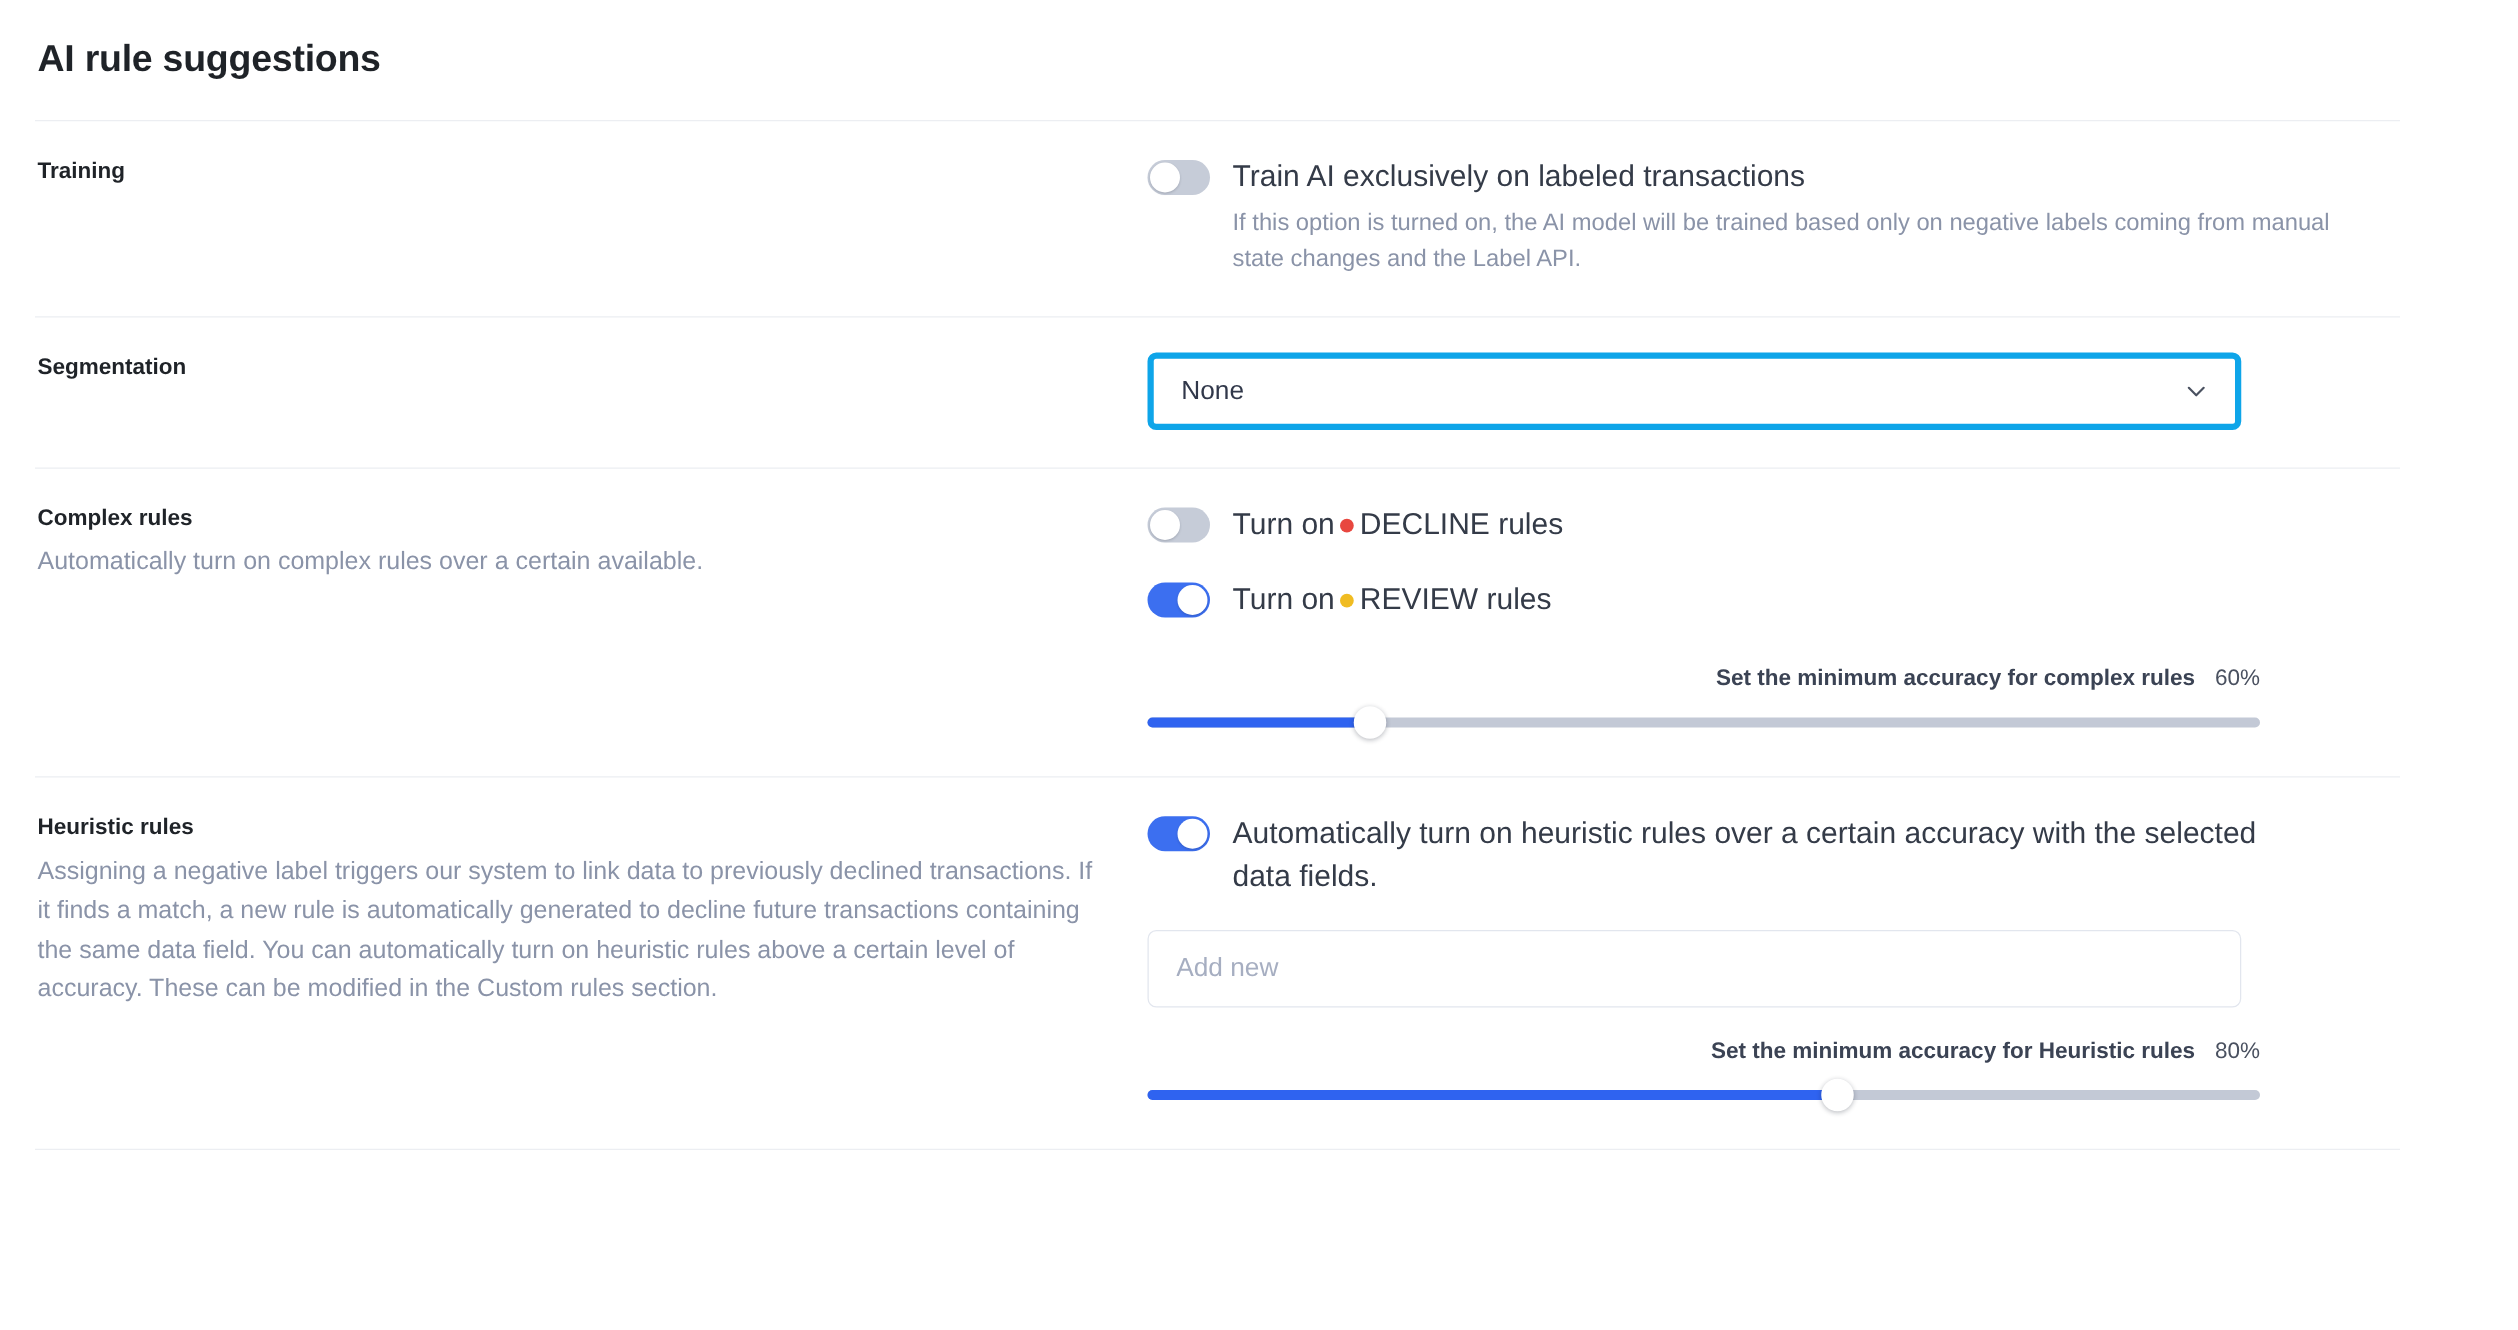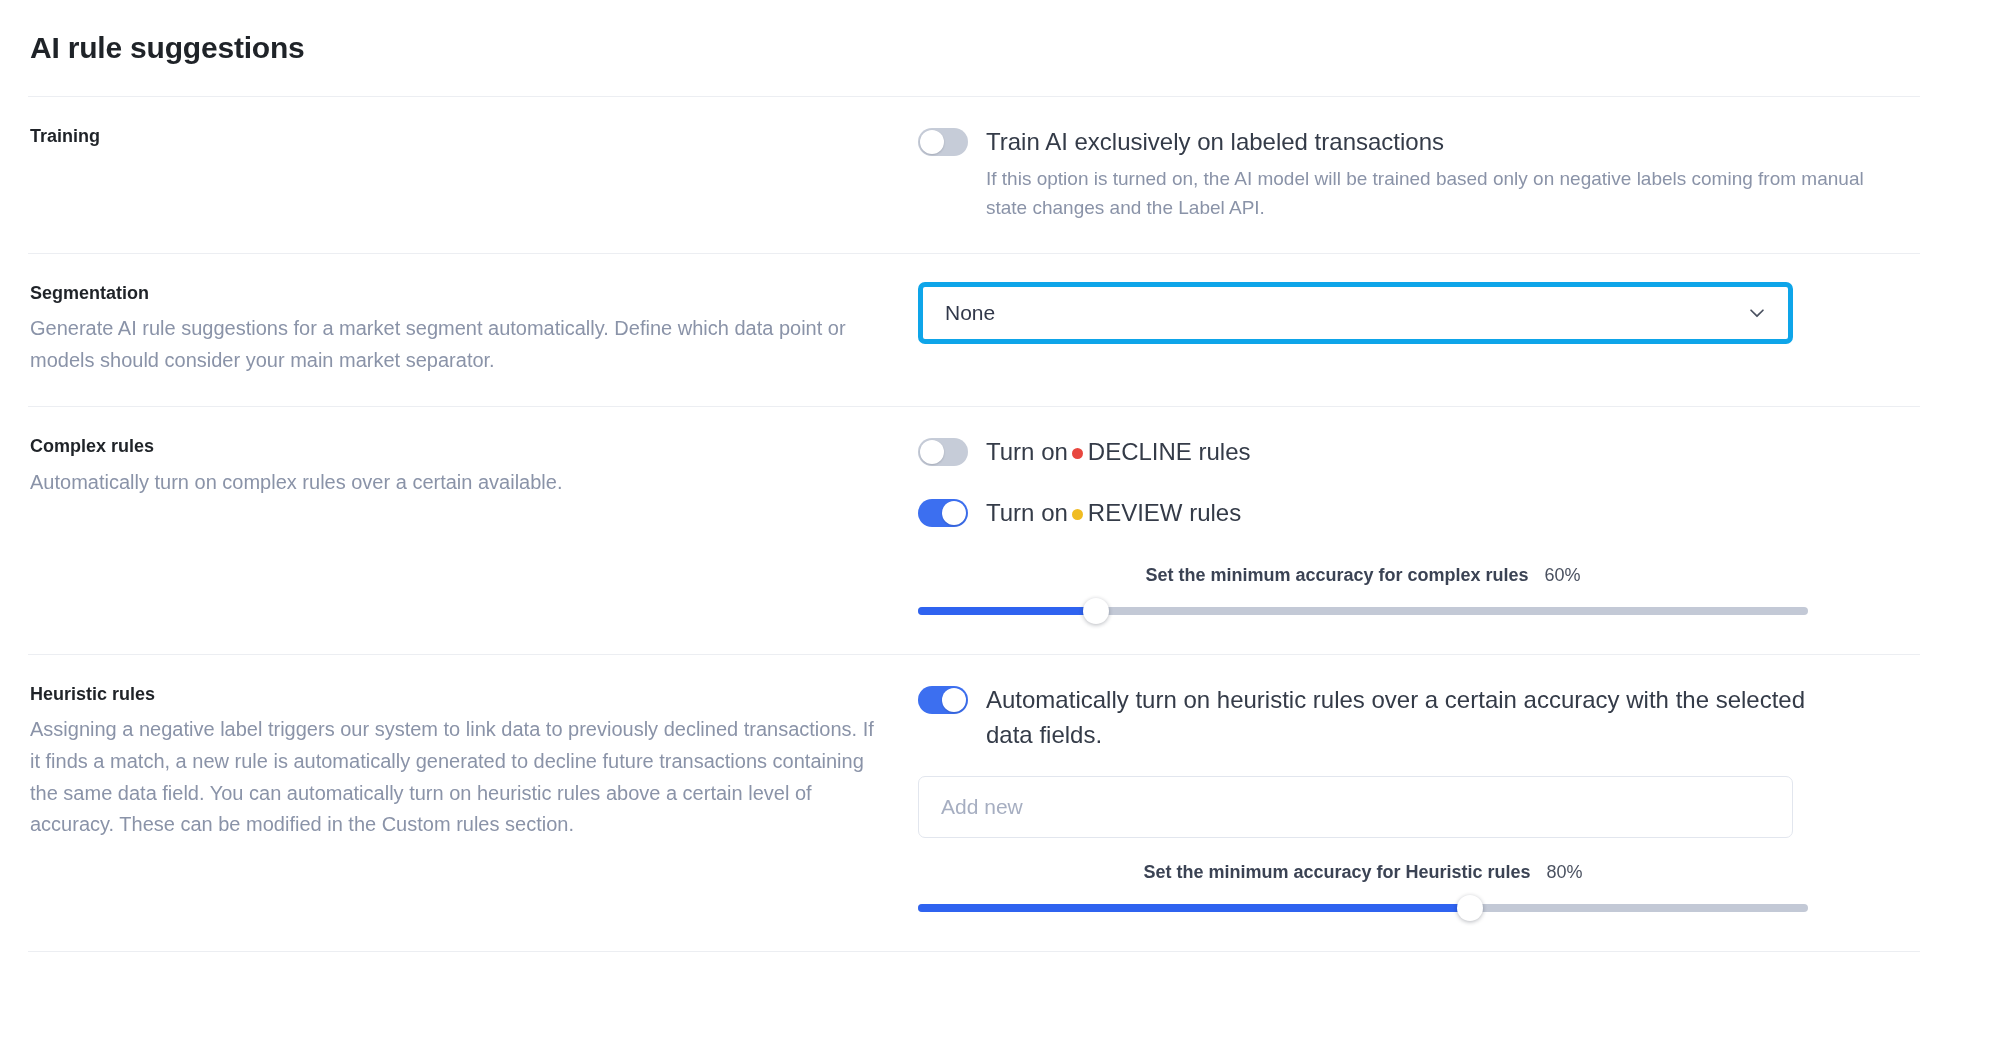--- a/index.html
+++ b/index.html
@@ -165,21 +165,21 @@
   .textinput::placeholder { color: #a6aec1; }
 
   
   .slider-block {
     width: 100%;
     max-width: 890px;
   }
   .slider-head {
     display: flex;
     align-items: baseline;
-    justify-content: center;
+    justify-content: flex-end;
     margin-bottom: 12px;
   }
   .slider-cap {
     font-size: 18px;
     font-weight: bold;
     color: #3b4354;
   }
   .slider-val {
     font-size: 18px;
     color: #4a5160;
@@ -245,21 +245,20 @@
           <div class="toggle-sub">If this option is turned on, the AI model will be trained based only on negative labels coming from manual state changes and the Label API.</div>
         </div>
       </div>
     </div>
   </div>
   <div class="divider"></div>
 
   <div class="section">
     <div class="sec-left">
       <div class="sec-heading">Segmentation</div>
-      <div class="sec-desc">Generate AI rule suggestions for a market segment automatically. Define which data point or models should consider your main market separator.</div>
     </div>
     <div class="sec-right">
       <div class="select">
         <span class="val">None</span>
         <svg class="chev" width="22" height="22" viewBox="0 0 24 24" fill="none">
           <path d="M5.5 9L12 15.5L18.5 9" stroke="#4a5160" stroke-width="1.9" stroke-linecap="round" stroke-linejoin="round"></path>
         </svg>
       </div>
     </div>
   </div>

